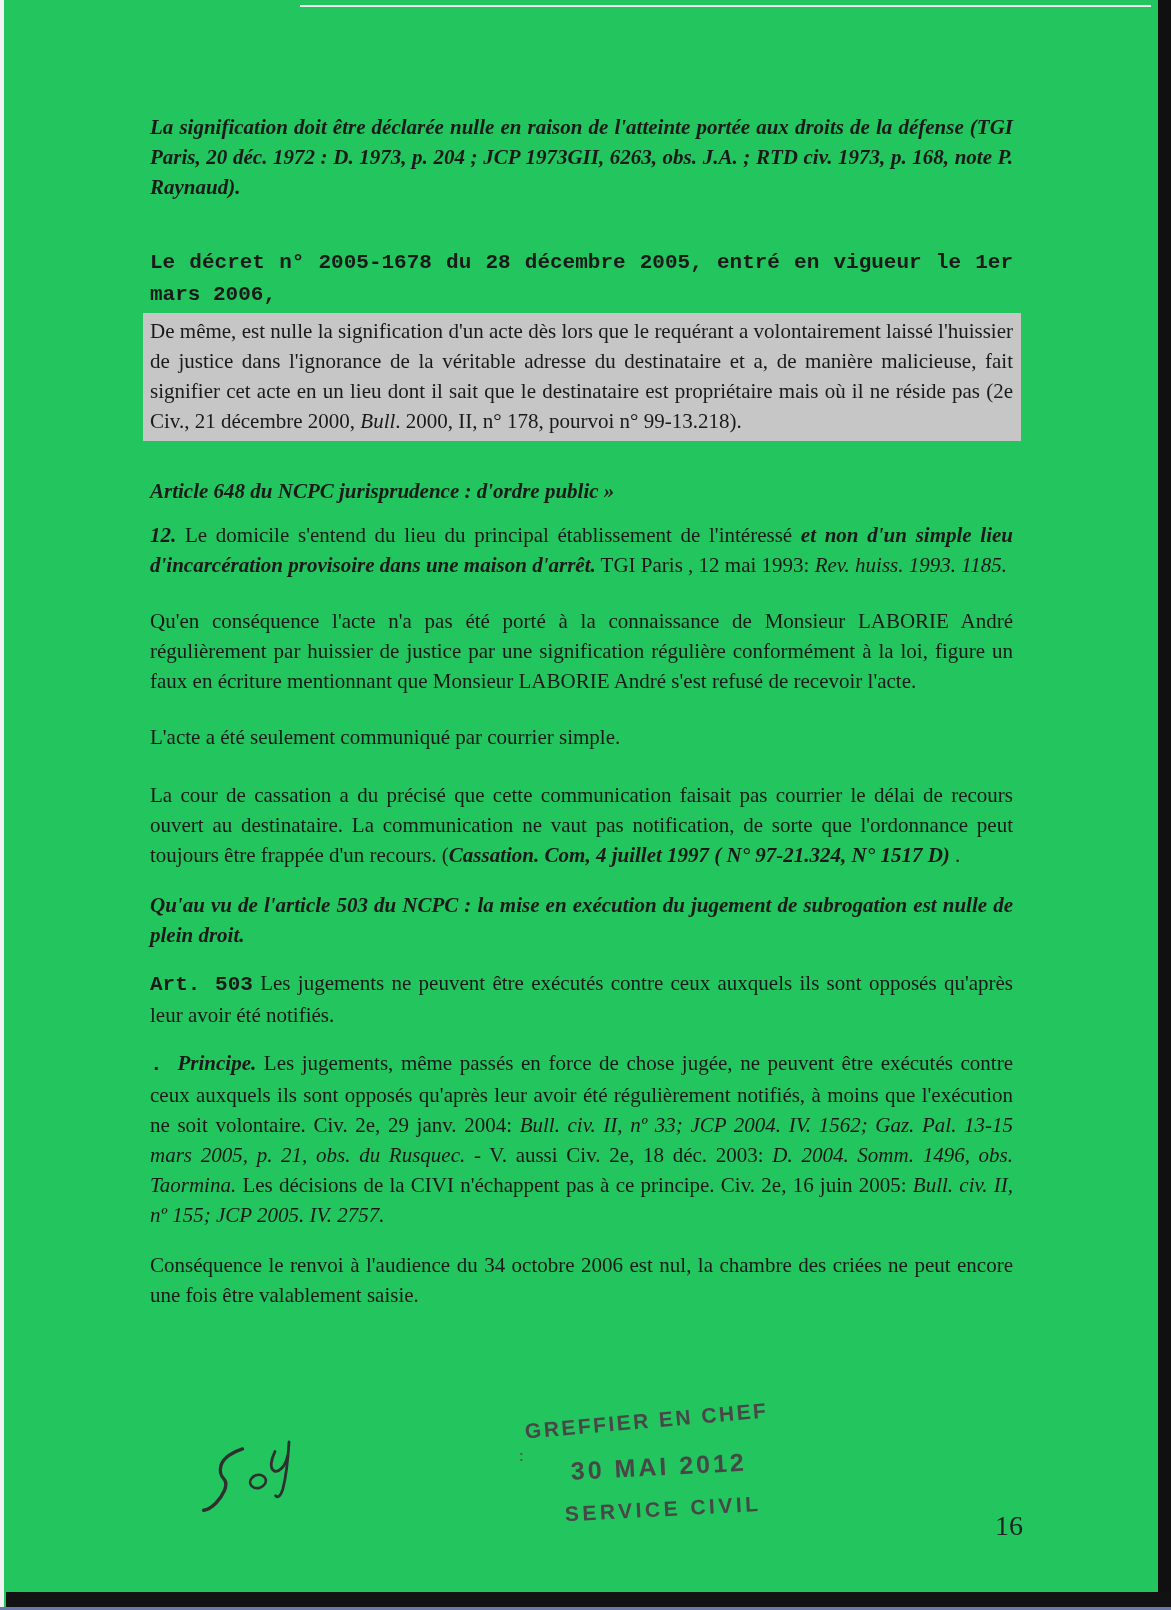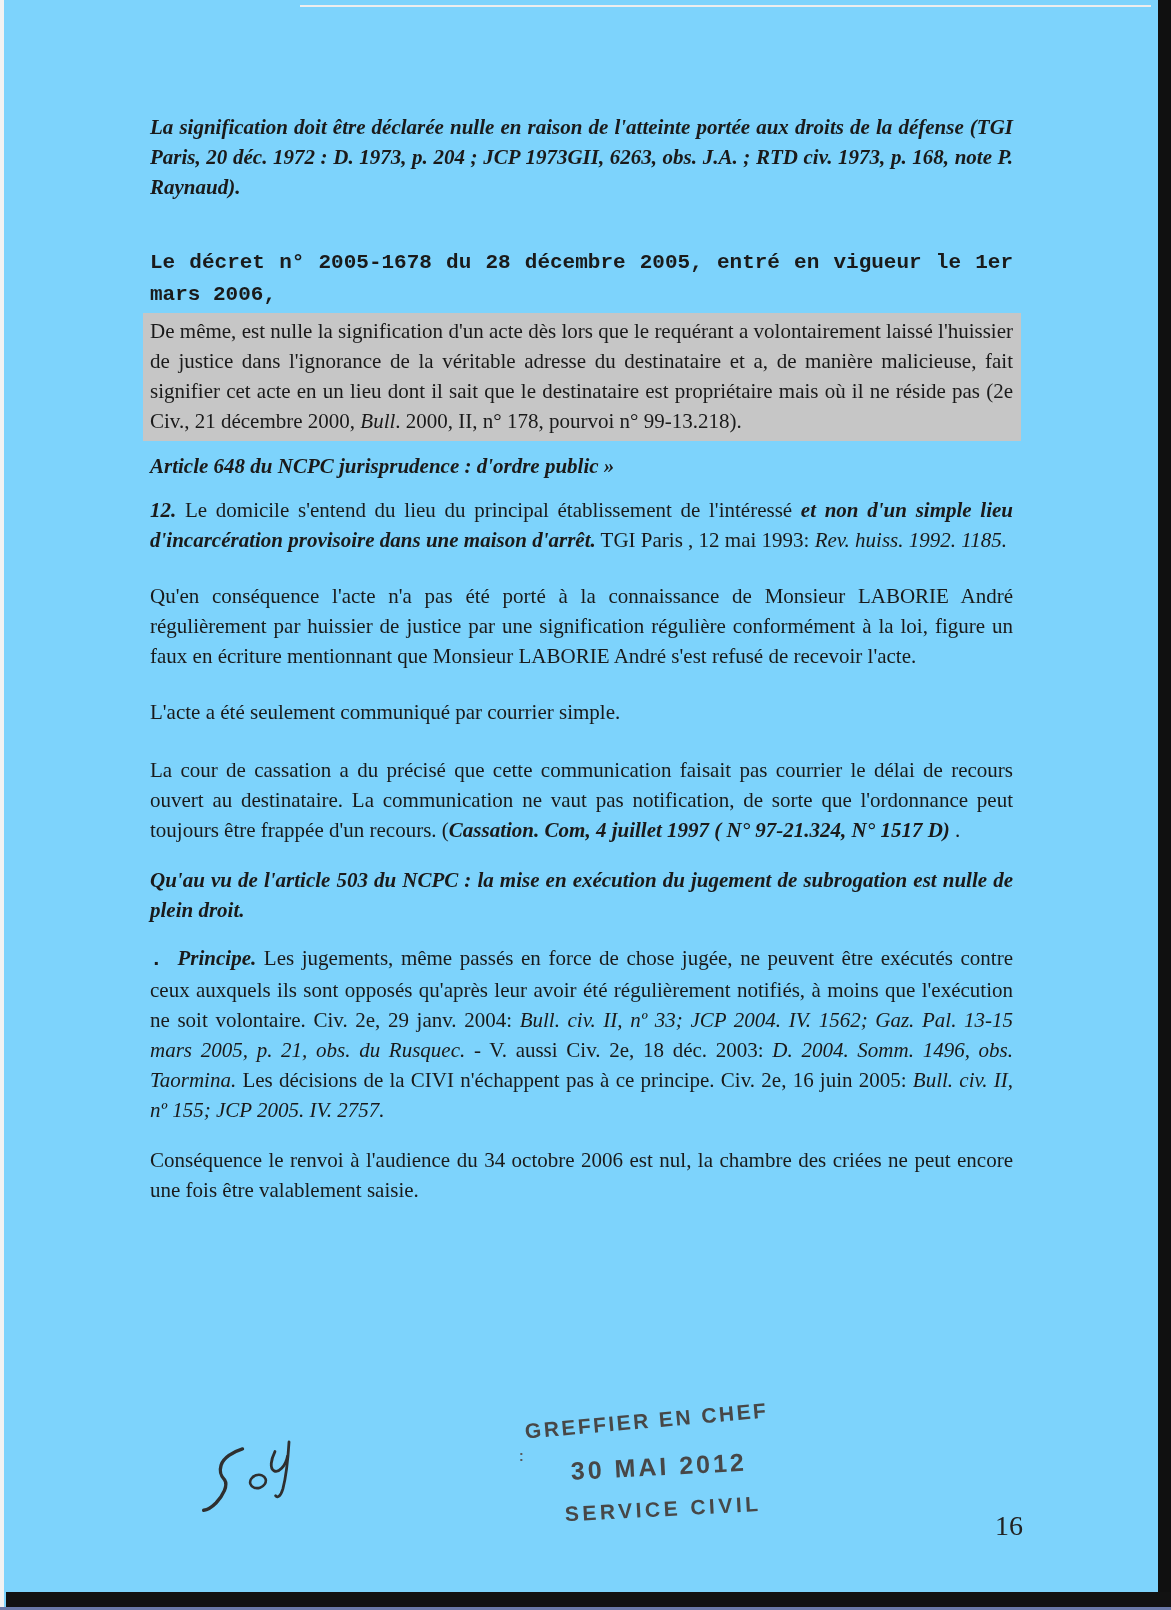--- a/index.html
+++ b/index.html
@@ -1,39 +1,39 @@
 <!DOCTYPE html>
 <html><head>
 <meta charset="utf-8">
 <style>
   html,body{margin:0;padding:0;}
   body{
     width:1171px;height:1610px;position:relative;background:#ffffff;
     font-family:"Liberation Serif","DejaVu Serif",serif;color:#1a1a1a;
     overflow:hidden;
   }
-  .page{position:absolute;inset:0;background:#7dd3fc;padding-left:37px;}
+  .page{position:absolute;inset:0;background:#22c55e;padding-left:37px;}
   
   .edge-right{position:absolute;top:0;right:0;width:13px;height:100%;background:#101010;}
   .edge-bottom{position:absolute;left:6px;right:0;bottom:3px;height:15px;background:#121212;}
   .edge-bottom-blue{position:absolute;left:0;right:0;bottom:0;height:3px;background:#6b79a8;}
   .edge-top{position:absolute;top:5px;left:300px;right:20px;height:2px;background:#ededed;}
   .edge-left{position:absolute;top:0;left:0;width:4px;height:100%;background:#f2f2f2;}
 
   .content{
     position:absolute;left:150px;top:112px;width:863px;
     font-size:21px;line-height:30px;text-align:justify;
   }
   .content p{margin:0 0 30px 0;}
   .b{font-weight:bold;font-family:Liberation Mono, monospace;}
   .i{font-style:italic;}
   .bi{font-weight:bold;font-style:italic;}
   p.p1{margin-bottom:44px;}
   p.p2{margin-bottom:3px;}
-  p.hl{background:#c6c6c6;padding:3px 8px 5px 7px;margin-left:-7px;margin-right:-8px;margin-bottom:10px;}
+  p.hl{background:#c6c6c6;padding:3px 8px 5px 7px;margin-left:-7px;margin-right:-8px;margin-bottom:35px;}
   p.p4{margin-bottom:14px;}
   p.p5{margin-bottom:26px;}
   p.p6{margin-bottom:26px;}
   p.p7{margin-bottom:28px;}
   p.p8{margin-bottom:20px;}
   p.p9{margin-bottom:18px;}
   p.p10{margin-bottom:18px;}
   p.p11{margin-bottom:20px;}
   p.p12{margin-bottom:14px;}
   p.p13{margin-bottom:0;}
@@ -65,30 +65,31 @@
   <div class="content">
 
     <p class="p1"><span class="bi">La signification doit être déclarée nulle en raison de l'atteinte portée aux droits de la défense  (TGI  Paris, 20 déc. 1972 : D. 1973, p. 204 ; JCP 1973GII, 6263, obs. J.A. ; RTD civ. 1973, p. 168, note P. Raynaud).</span></p>
 
     <p class="p2"><span class="b">Le décret n° 2005-1678 du 28 décembre 2005, entré en vigueur le 1er mars 2006,</span></p>
 
     <p class="hl"><span>De même, est nulle la signification d'un acte dès lors que le requérant a volontairement laissé l'huissier de justice dans l'ignorance de la véritable adresse du destinataire et a, de manière malicieuse, fait signifier cet acte en un lieu dont il sait que le destinataire est propriétaire mais où il ne réside pas (2e Civ., 21 décembre 2000, </span><span class="i">Bull</span><span>. 2000, II, n° 178, pourvoi n° 99-13.218).</span></p>
 
     <p class="p4"><span class="bi">Article 648 du NCPC jurisprudence : d'ordre public »</span></p>
 
-    <p class="p5"><span class="bi">12.</span><span> Le domicile s'entend du lieu du principal établissement de l'intéressé </span><span class="bi">et non d'un simple lieu d'incarcération provisoire dans une maison d'arrêt.</span><span>  TGI Paris ,  12 mai 1993: </span><span class="i">Rev. huiss. 1992. 1185.</span></p>
+    <p class="p5"><span class="bi">12.</span><span> Le domicile s'entend du lieu du principal établissement de l'intéressé </span><span class="bi">et non d'un simple lieu d'incarcération provisoire dans une maison d'arrêt.</span><span>  TGI Paris ,  12 mai 1993: </span><span class="i">Rev. huiss. 1993. 1185.</span></p>
 
     <p class="p6"><span>Qu'en conséquence l'acte n'a pas été porté à la connaissance de Monsieur LABORIE André régulièrement par huissier de justice par une signification régulière  conformément à la loi, figure un faux en écriture mentionnant que Monsieur LABORIE André s'est refusé de recevoir l'acte.</span></p>
 
     <p class="p7"><span>L'acte a été seulement communiqué par courrier simple.</span></p>
 
     <p class="p8"><span>La cour de cassation  a du précisé  que cette communication faisait pas courrier le délai de recours ouvert au destinataire. La communication ne vaut pas notification, de sorte que l'ordonnance peut toujours être frappée d'un recours. (</span><span class="bi">Cassation. Com, 4 juillet 1997 ( N° 97-21.324, N° 1517 D)</span><span> .</span></p>
 
     <p class="p9"><span class="bi">Qu'au vu de l'article 503 du NCPC : la mise en exécution du jugement de subrogation est nulle de plein droit.</span></p>
 
+    <p class="p10"><span class="b">Art. 503</span><span>   Les jugements ne peuvent être exécutés contre ceux auxquels ils sont opposés qu'après leur avoir été notifiés.</span></p>
 
     <p class="p11"><span class="b">. </span><span class="bi">Principe.</span><span> Les jugements, même passés en force de chose jugée, ne peuvent être exécutés contre ceux auxquels ils sont opposés qu'après leur avoir été régulièrement notifiés, à moins que l'exécution ne soit volontaire.  Civ. 2e,  29 janv. 2004:  </span><span class="i">Bull. civ. II, nº 33; JCP 2004. IV. 1562; Gaz. Pal. 13-15 mars 2005, p. 21, obs. du Rusquec.</span><span>  - V. aussi  Civ. 2e,  18 déc. 2003: </span><span class="i">D. 2004. Somm. 1496, obs. Taormina.</span><span>   Les décisions de la CIVI n'échappent pas à ce principe.  Civ. 2e,  16 juin 2005:  </span><span class="i">Bull. civ. II, nº 155; JCP 2005. IV. 2757.</span></p>
 
 
     <p class="p13"><span>Conséquence le renvoi à l'audience du 34 octobre 2006 est nul, la chambre des criées ne peut encore une fois être valablement saisie.</span></p>
 
   </div>
 
   <svg class="handwriting" width="110" height="80" viewBox="0 0 110 80" aria-label="504">
     <path d="M48,6 C38,8 28,13 25,20 C22,27 24,31 27,35 C30,41 24,50 16,57 C11,61 6,63 3,63" fill="none" stroke="#2f2f2f" stroke-width="3.4" stroke-linecap="round"></path>

